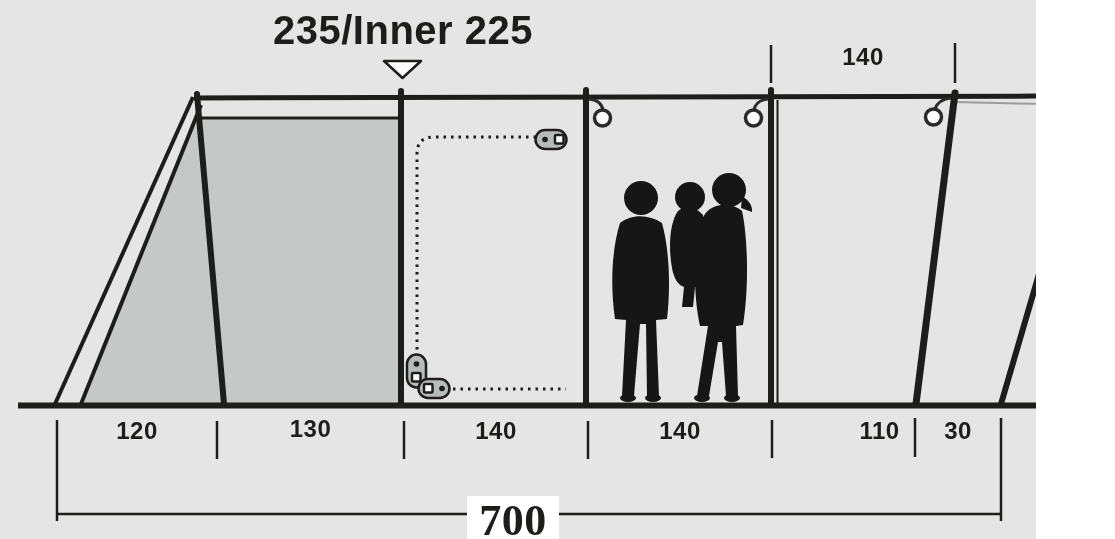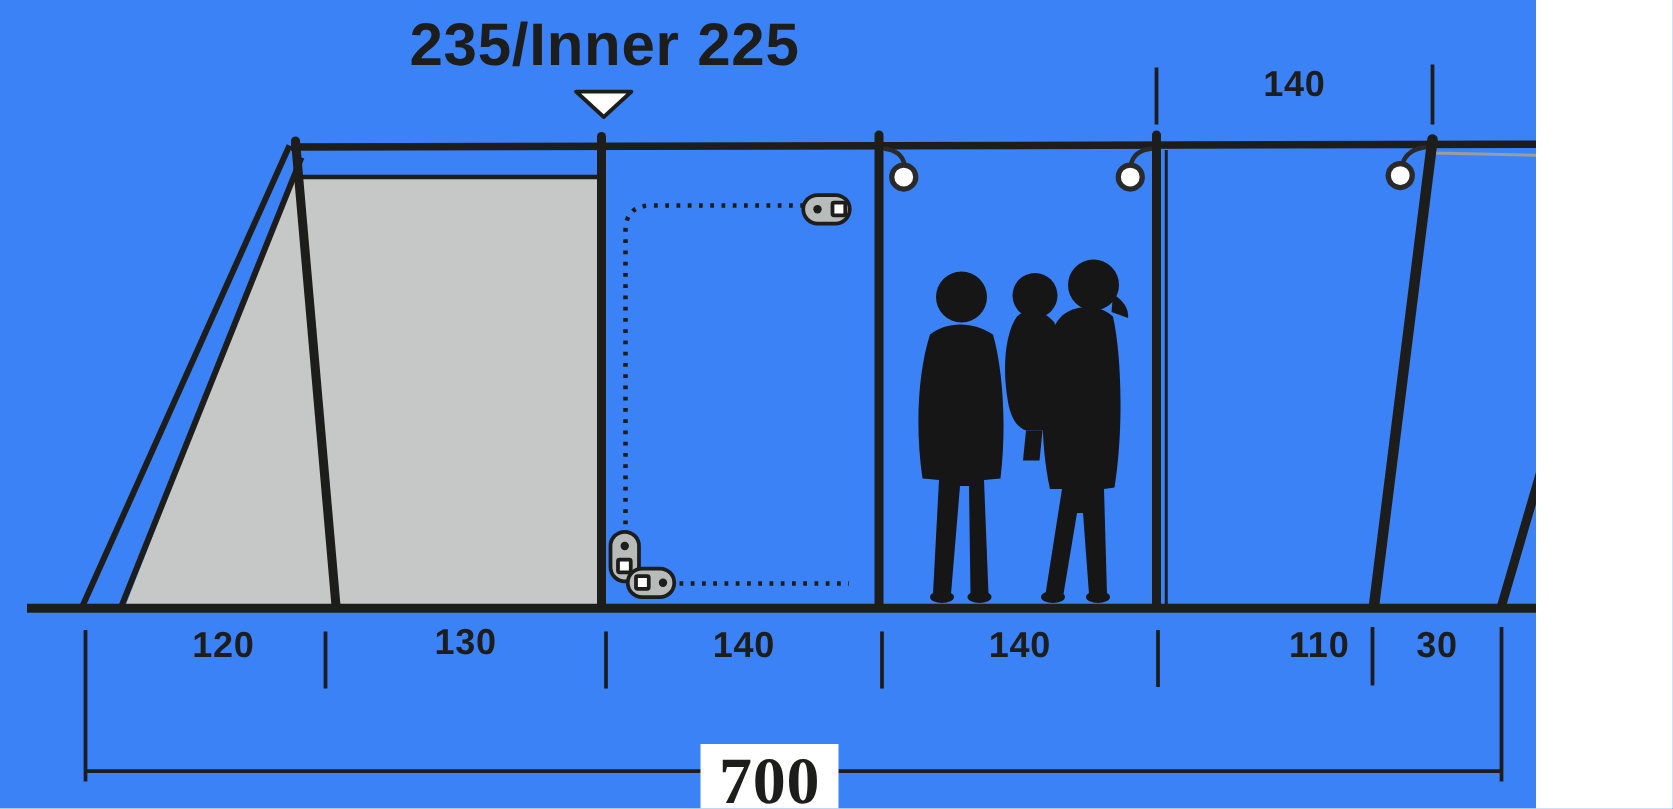--- a/index.html
+++ b/index.html
@@ -1,21 +1,22 @@
 <!DOCTYPE html>
 <html><head>
 <meta charset="utf-8">
 <style>
   html,body{margin:0;padding:0;background:#fff;}
   .stage{
     position:relative;
     width:1024px;height:539px;
-    background:#3b82f6;
+    background:#e5e5e5;
     font-family:"Liberation Sans", sans-serif;
     overflow:hidden;
+    padding-left:12px;
   }
   .diagram-svg{position:absolute;left:0;top:0;}
   .dim-label{
     position:absolute;
     font-weight:700;
     color:#1d1d1b;
     text-align:center;
     line-height:1;
     white-space:nowrap;
     letter-spacing:0.5px;
@@ -114,21 +115,21 @@
 
     <path d="M 57,514 L 1001,514" stroke="#1d1d1b" stroke-width="2.5" fill="none"></path>
 
     <polygon points="384,61 421,61 402.5,78" fill="#ffffff" stroke="#1d1d1b" stroke-width="2.5" stroke-linejoin="round"></polygon>
   </svg>
 
   <div class="dim-label title-label" style="left:250px;top:10px;width:306px;">235/Inner 225</div>
 
   <div class="dim-label dim-36" style="left:771px;top:45px;width:184px;">140</div>
 
-  <div class="dim-label dim-36" style="left:57px;top:419px;width:160px;margin-left:12px;">120</div>
+  <div class="dim-label dim-36" style="left:57px;top:419px;width:160px;">120</div>
   <div class="dim-label dim-36" style="left:217px;top:417px;width:187px;">130</div>
   <div class="dim-label dim-36" style="left:404px;top:419px;width:184px;">140</div>
   <div class="dim-label dim-36" style="left:588px;top:419px;width:184px;">140</div>
   <div class="dim-label dim-36" style="left:808px;top:419px;width:143px;">110</div>
   <div class="dim-label dim-36" style="left:915px;top:419px;width:86px;">30</div>
 
   <div class="dim-label total-label" style="left:433px;top:499px;width:160px;"><span>700</span></div>
 </div>
 
 </body></html>

